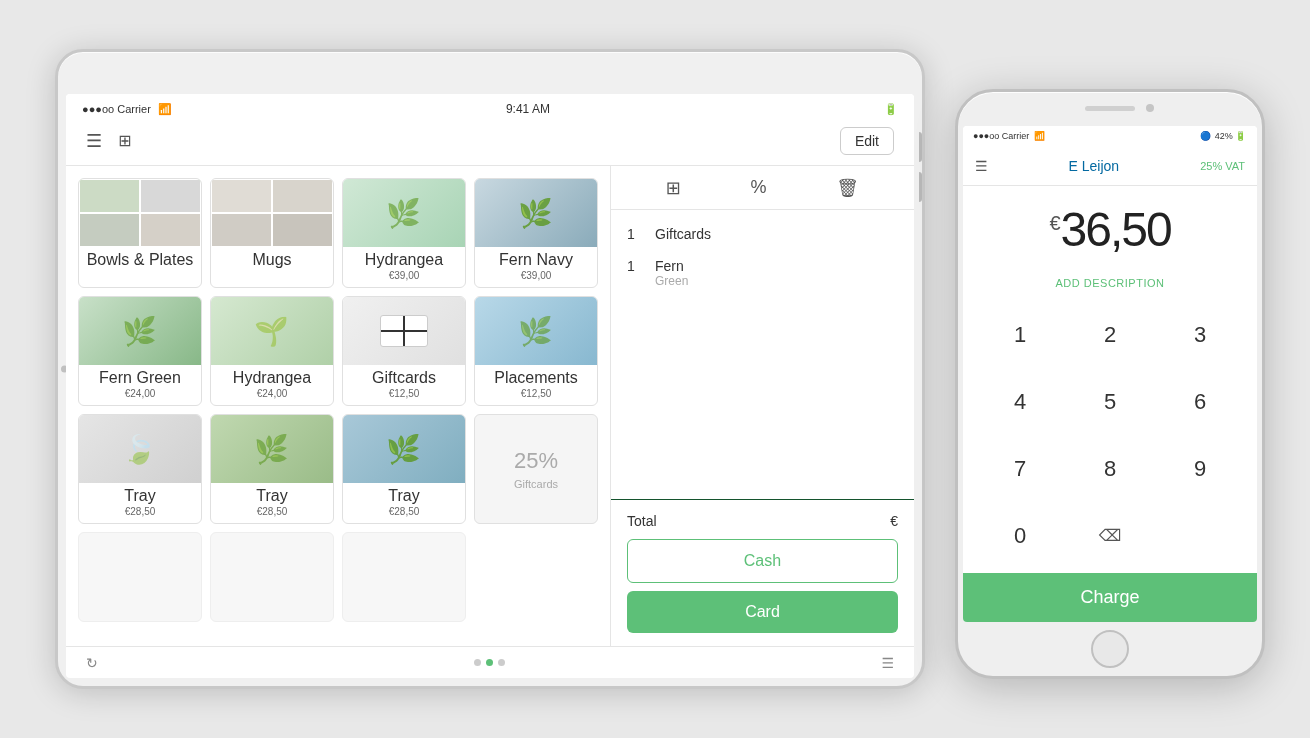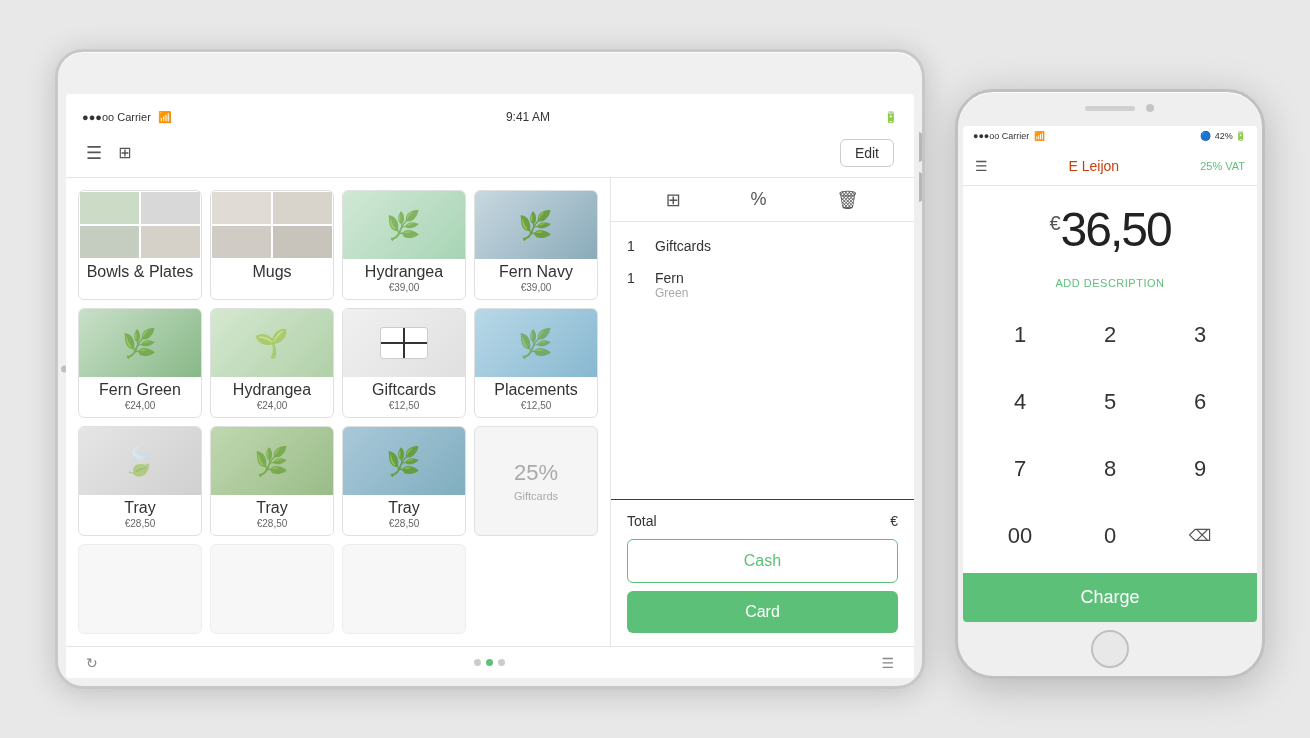--- a/index.html
+++ b/index.html
@@ -47,27 +47,26 @@
       border-radius: 4px;
       display: flex;
       flex-direction: column;
       overflow: hidden;
     }
 
     .tablet-status-bar {
       height: 22px;
       background: #fff;
       display: flex;
-      align-items: center;
+      align-items: flex-end;
       justify-content: space-between;
       padding: 0 16px;
       font-size: 11px;
       color: #333;
       flex-shrink: 0;
-      margin-top: 12px;
     }
 
     
     .tablet-camera {
       position: absolute;
       left: 3px;
       top: 50%;
       transform: translateY(-50%);
       width: 7px;
       height: 7px;
@@ -361,21 +360,21 @@
       height: 40px;
       display: flex;
       align-items: center;
       justify-content: space-between;
       padding: 0 12px;
       border-bottom: 1px solid #e5e5e5;
       flex-shrink: 0;
     }
 
     .phone-hamburger { font-size: 14px; color: #555; }
-    .phone-store-name { font-size: 14px; font-weight: 500; color: #c2410c; }
+    .phone-store-name { font-size: 14px; font-weight: 500; color: #0369a1; }
     .phone-vat-badge {
       font-size: 11px;
       color: #5dc078;
       font-weight: 500;
     }
 
     .phone-amount-section {
       padding: 16px 12px 8px;
       text-align: center;
       flex-shrink: 0;
@@ -744,21 +743,20 @@
       <div class="phone-numpad">
         <div class="numpad-key">1</div>
         <div class="numpad-key">2</div>
         <div class="numpad-key">3</div>
         <div class="numpad-key">4</div>
         <div class="numpad-key">5</div>
         <div class="numpad-key">6</div>
         <div class="numpad-key">7</div>
         <div class="numpad-key">8</div>
         <div class="numpad-key">9</div>
-        <div class="numpad-key">00</div>
         <div class="numpad-key">0</div>
         <div class="numpad-key backspace-key">⌫</div>
       </div>
 
       <div class="phone-charge-btn">Charge</div>
 
     </div>
   </div>
 
 </div>

